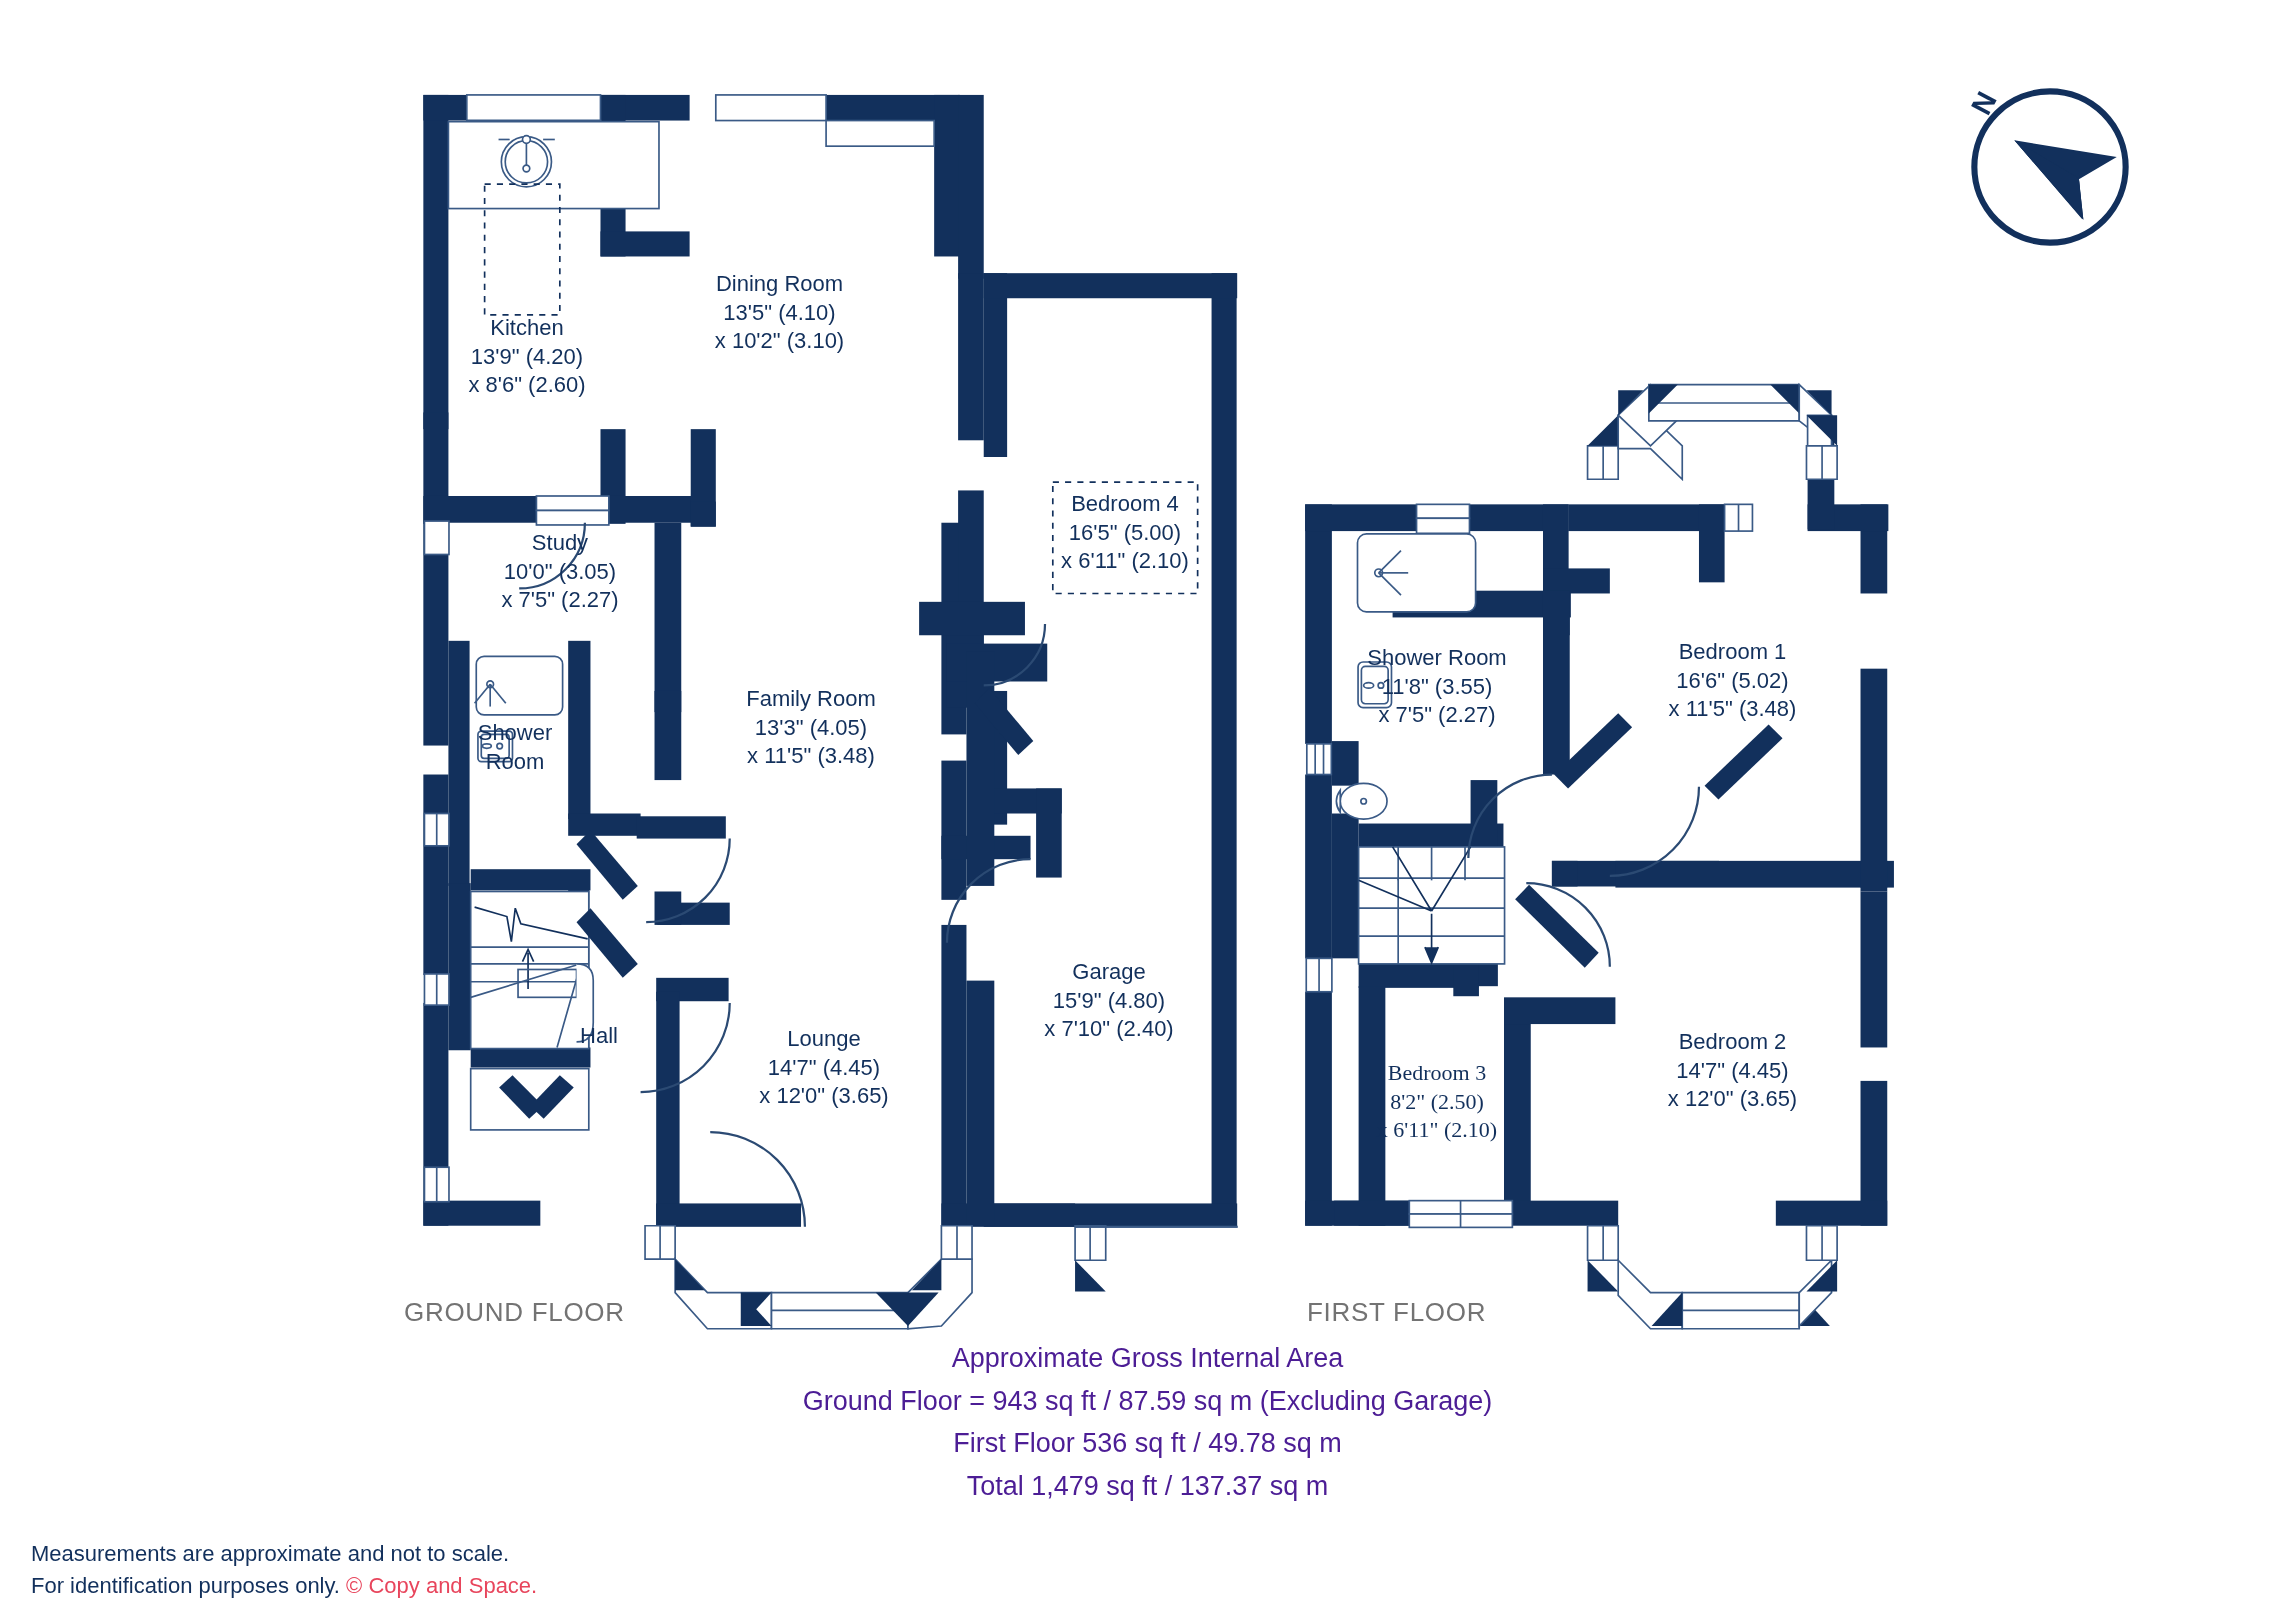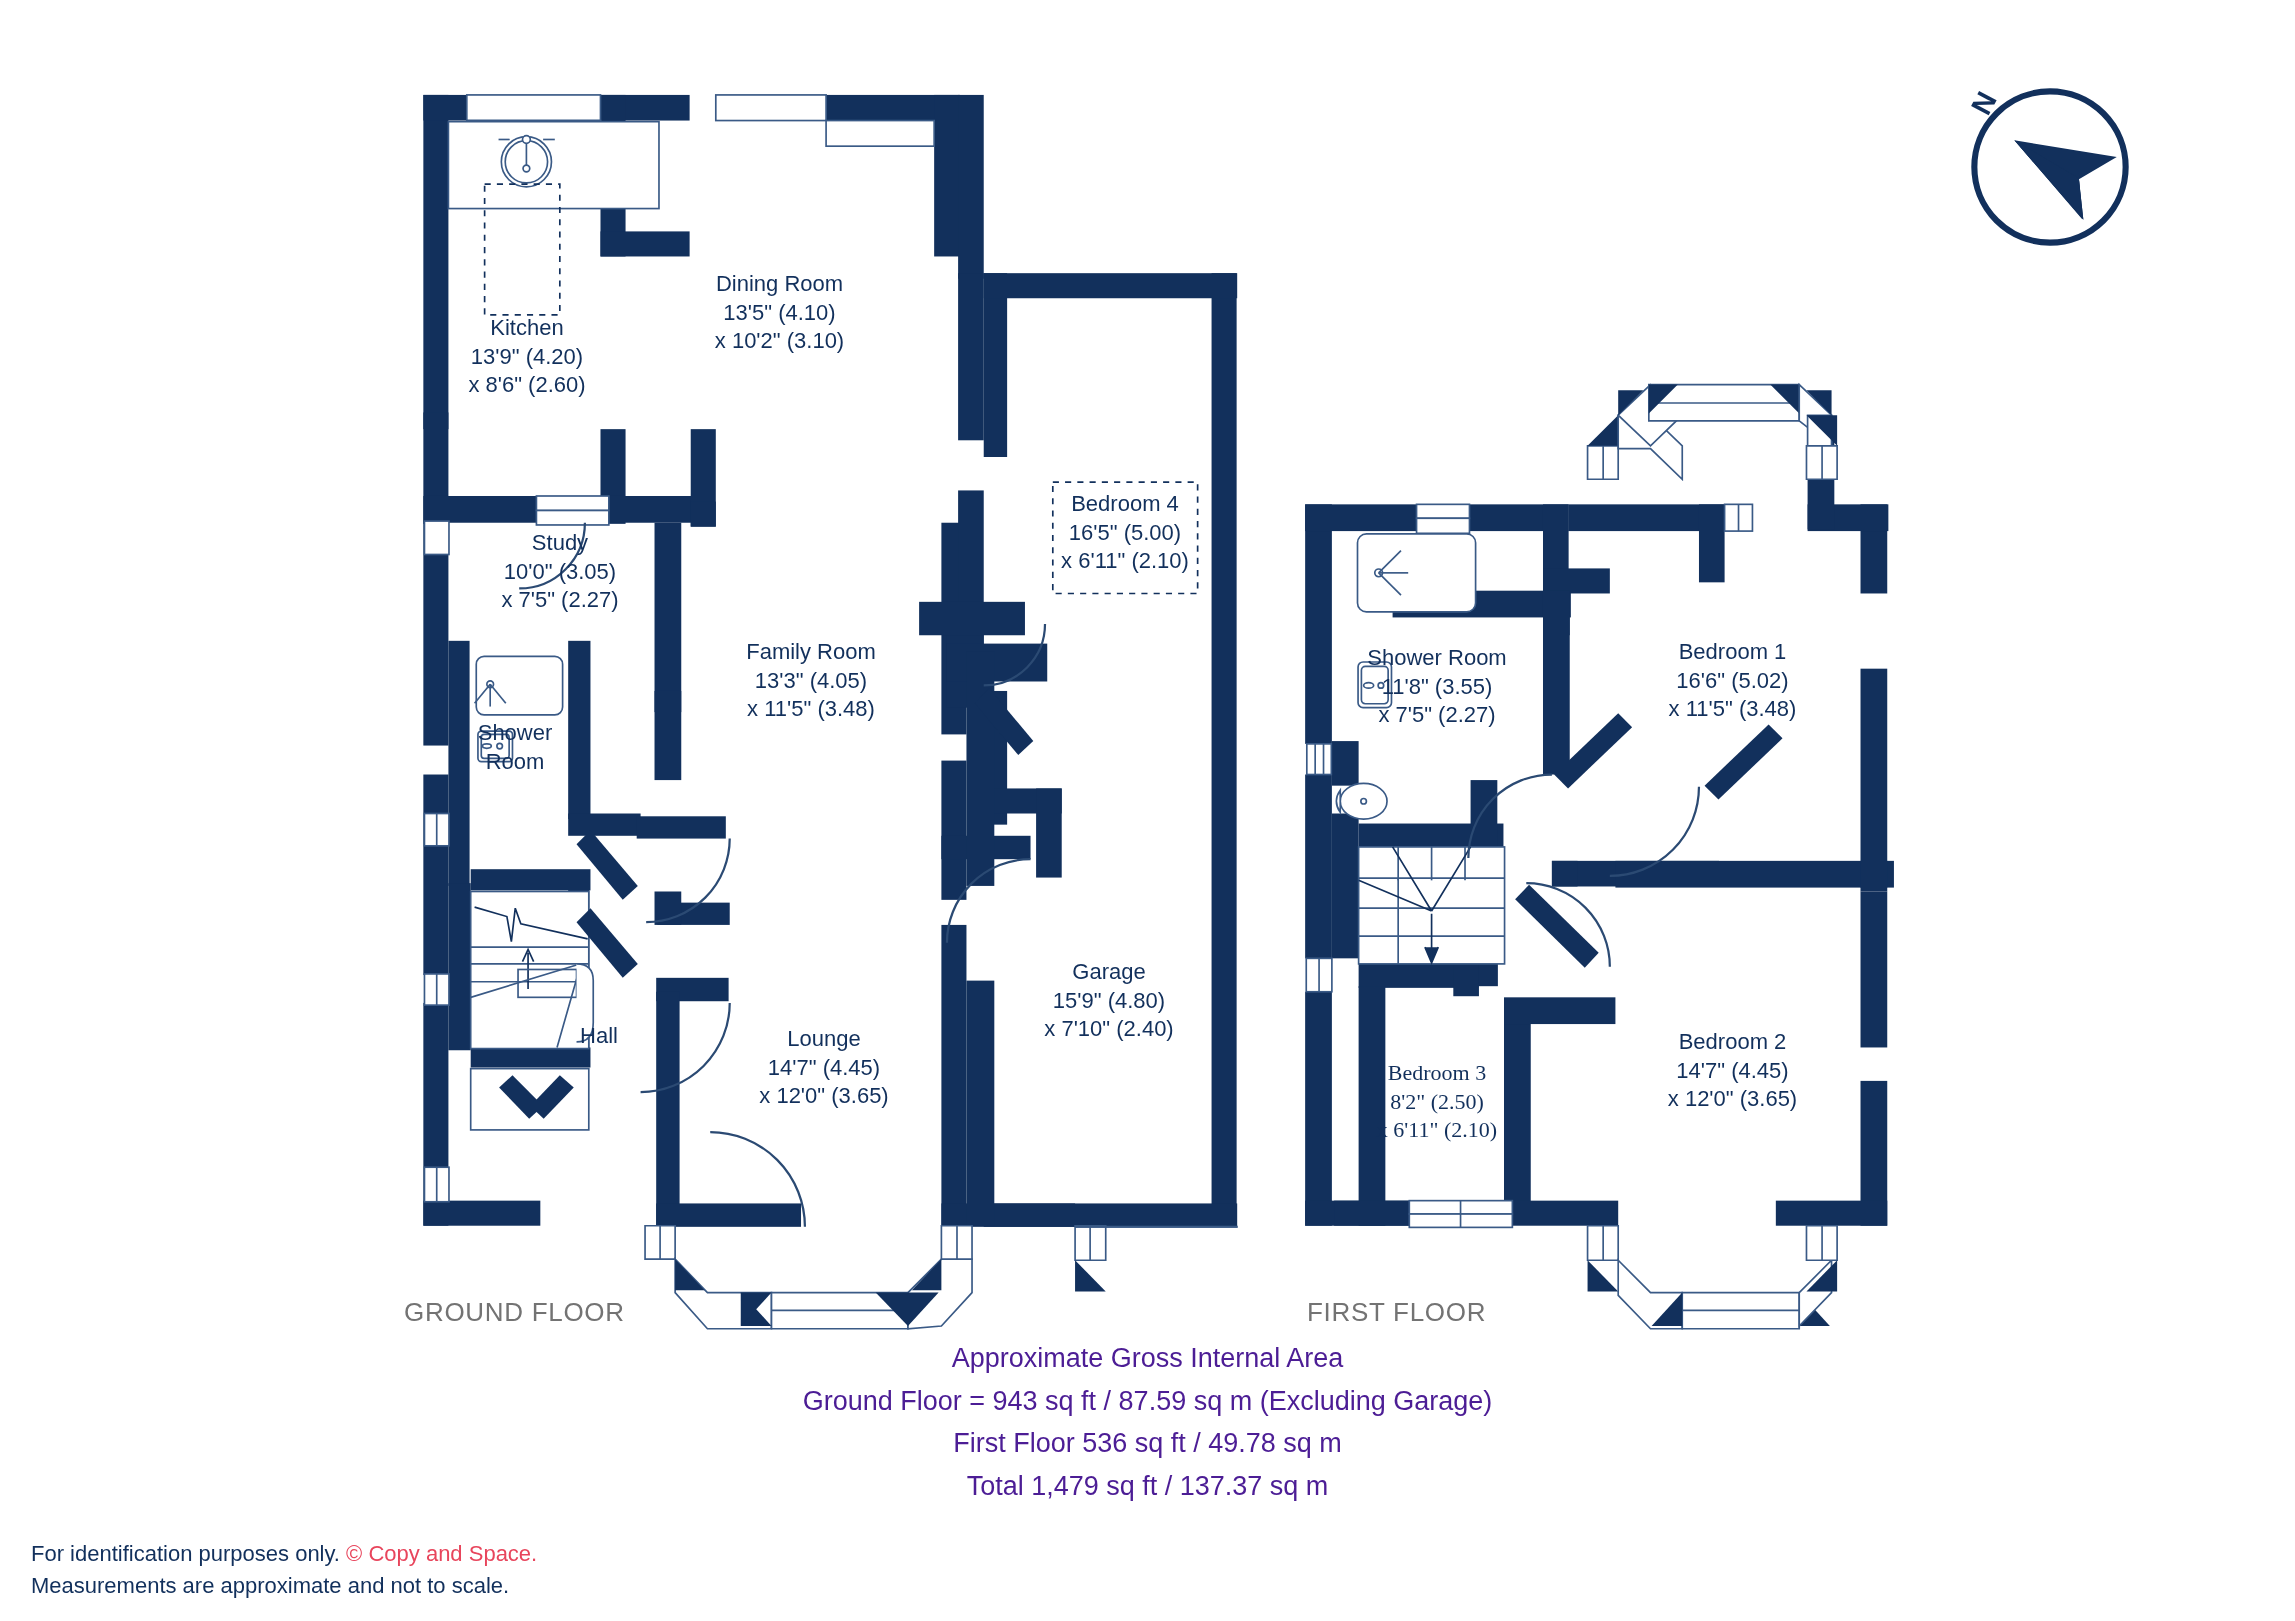--- a/index.html
+++ b/index.html
@@ -399,21 +399,21 @@
     <div class="rl-name">Study</div>
     <div class="rl-dim">10'0" (3.05)</div>
     <div class="rl-dim">x 7'5" (2.27)</div>
   </div>
 
   <div class="room-label" style="left:440px; top:719px; width:150px;">
     <div class="rl-name">Shower</div>
     <div class="rl-name">Room</div>
   </div>
 
-  <div class="room-label" style="left:708px; top:638px; width:206px;">
+  <div class="room-label" style="left:708px; top:685px; width:206px;">
     <div class="rl-name">Family Room</div>
     <div class="rl-dim">13'3" (4.05)</div>
     <div class="rl-dim">x 11'5" (3.48)</div>
   </div>
 
   <div class="room-label" style="left:1047px; top:490px; width:156px;">
     <div class="rl-name">Bedroom 4</div>
     <div class="rl-dim">16'5" (5.00)</div>
     <div class="rl-dim">x 6'11" (2.10)</div>
   </div>
@@ -462,25 +462,25 @@
   <div class="floor-title" style="left:1307px; top:1284px;">FIRST FLOOR</div>
 
   <div id="area-block">
     <div>Approximate Gross Internal Area</div>
     <div>Ground Floor = 943 sq ft / 87.59 sq m (Excluding Garage)</div>
     <div>First Floor 536 sq ft / 49.78 sq m</div>
     <div>Total 1,479 sq ft / 137.37 sq m</div>
   </div>
 
   <div id="disclaimer">
+    <div>Measurements are approximate and not to scale.</div>
     <div>
       <span>For identification purposes only.</span>
       <span class="copy">© Copy and Space.</span>
     </div>
-    <div>Measurements are approximate and not to scale.</div>
   </div>
 
   <div id="compass">
     <svg viewBox="0 0 320 320" width="178" height="178">
       <circle cx="160" cy="160" r="136" fill="none" stroke="#12305c" stroke-width="11"></circle>
       <polygon points="96,112 280,142 212,182 220,255" fill="#12305c"></polygon>
       <polygon points="96,112 212,182 220,255" fill="#12305c"></polygon>
       <path d="M96,112 L212,180 L218,254 L96,112 Z" fill="#12305c"></path>
       <g transform="translate(48,70) rotate(-62)">
         <text x="0" y="0" font-family="'Liberation Sans',sans-serif" font-size="52" font-weight="bold" fill="#12305c" aria-label="N">N</text>

